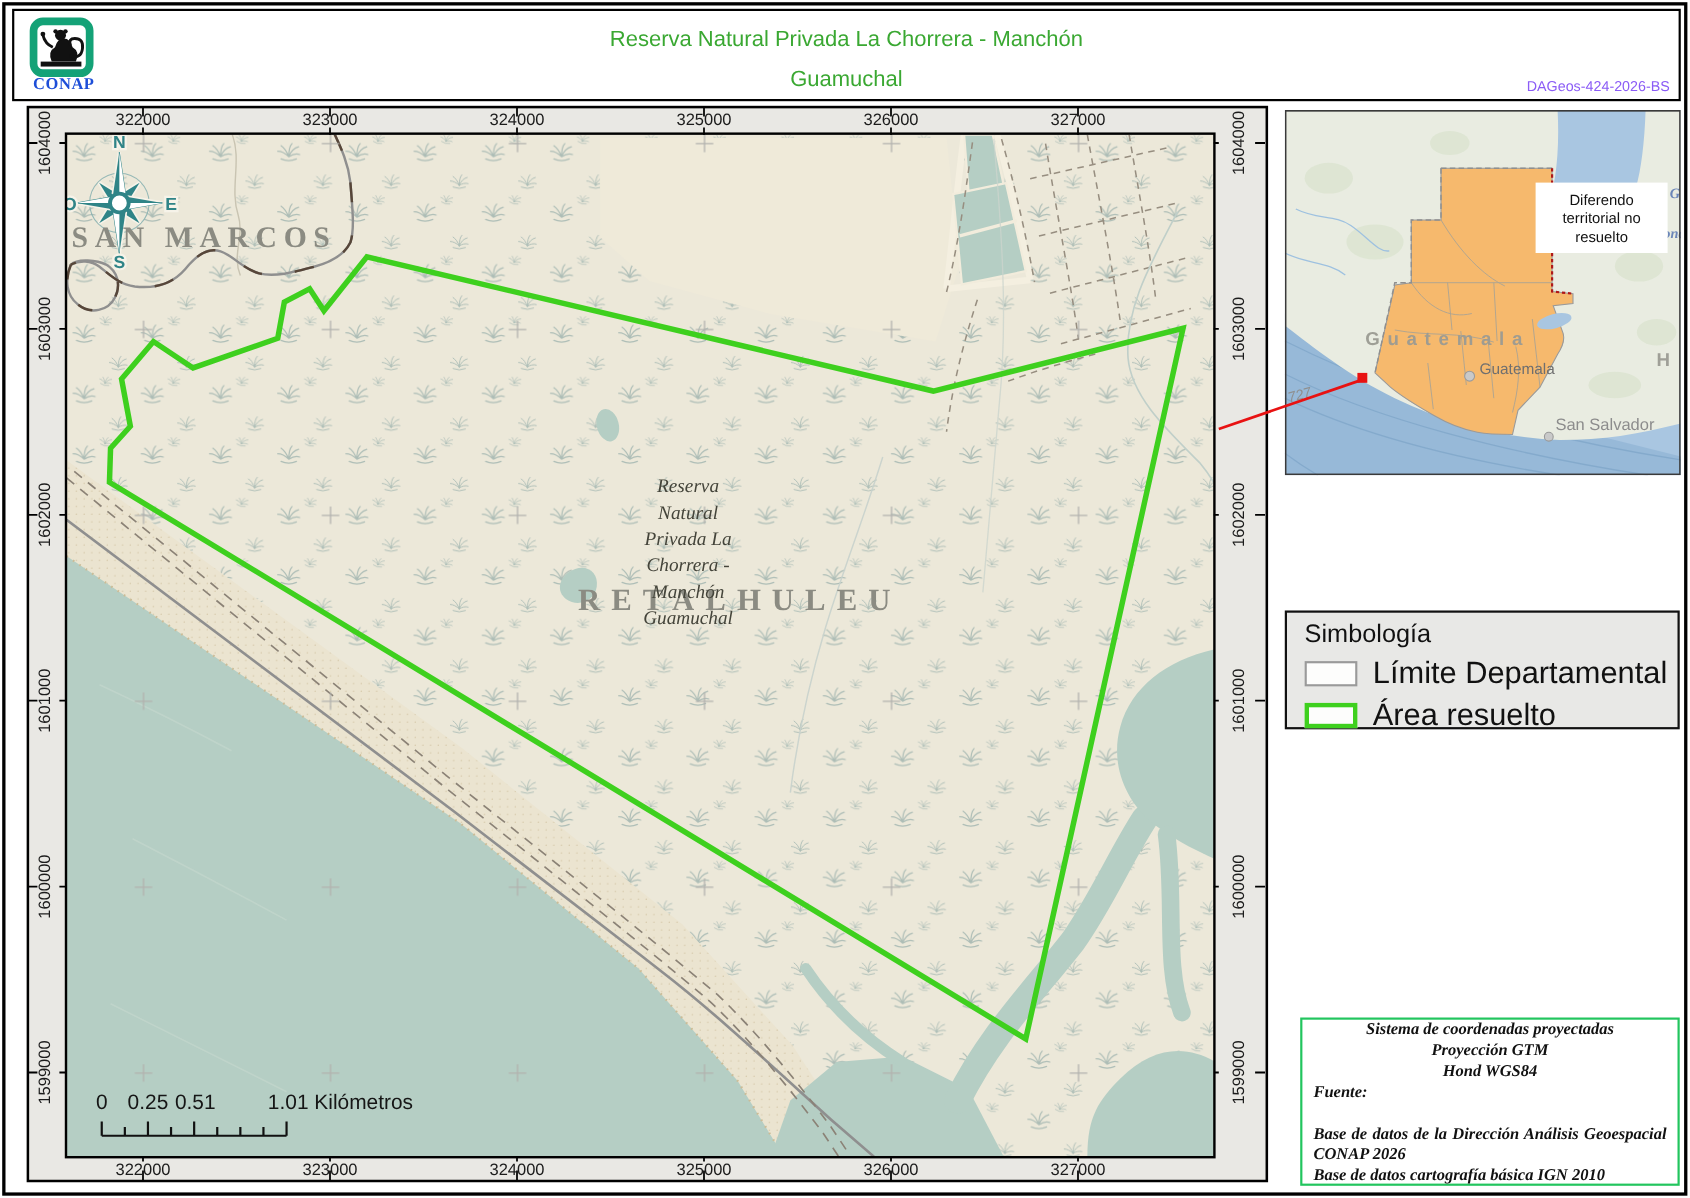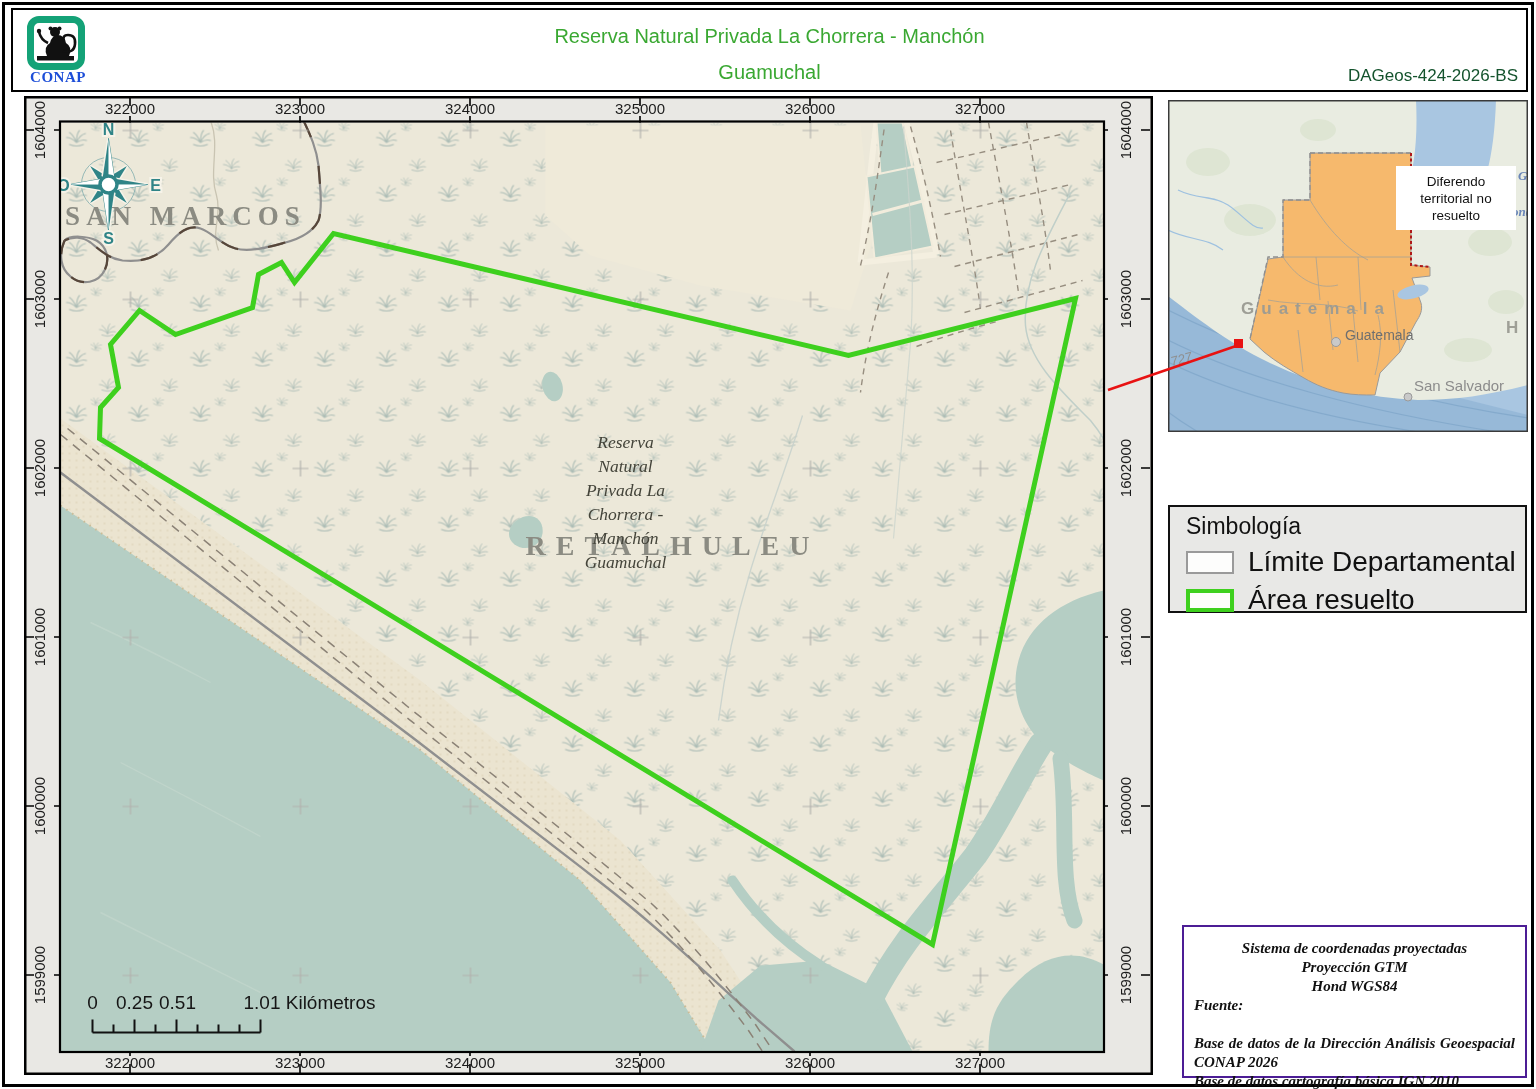--- a/index.html
+++ b/index.html
@@ -8,34 +8,34 @@
   .abs{position:absolute;}
   
   #sheet-border{left:2px;top:2px;width:1532px;height:1085px;border:3px solid #000;box-sizing:border-box;}
   
   #header{left:11px;top:8px;width:1517px;height:84px;border:2.5px solid #000;box-sizing:border-box;background:#fff;}
   #logo-box{left:14px;top:6px;width:62px;height:72px;}
   #logo-frame{left:0;top:0;width:58px;height:54px;border:7px solid #14a277;border-radius:12px;background:#fff;box-sizing:border-box;}
   #logo-caption{left:-2px;top:53px;width:66px;text-align:center;font-family:"Liberation Serif",serif;
       font-weight:bold;font-size:15px;color:#1d4ed8;letter-spacing:.5px;}
   #map-title{left:0;right:0;top:8px;text-align:center;color:#3aa832;font-size:20px;line-height:36px;font-weight:500;}
-  #doc-code{right:8px;bottom:4px;font-size:17px;color:#14532d;margin-left:16px;}
-  
-  #legend{left:1168px;top:505px;width:359px;height:108px;border:2.5px solid #111;box-sizing:border-box;
+  #doc-code{right:8px;bottom:4px;font-size:13px;color:#8b5cf6;margin-left:16px;}
+  
+  #legend{left:1168px;top:555px;width:359px;height:108px;border:2.5px solid #111;box-sizing:border-box;
           background:#e8e8e6;padding:6px 0 0 16px;}
   #legend .legend-title{font-size:23px;color:#111;margin-bottom:6px;}
   .legend-row{display:flex;align-items:center;margin-bottom:6px;}
   .legend-swatch{width:48px;height:23px;background:#fdfdfc;margin-right:14px;box-sizing:border-box;}
   .swatch-dept{border:2.5px solid #9a9a9a;}
   .swatch-prot{border:4.5px solid #3ed01e;}
   .legend-label{font-size:28px;color:#111;}
   
-  #credits{left:1182px;top:925px;width:345px;height:153px;border:2px solid #4c1d95;box-sizing:border-box;background:#fff;
+  #credits{left:1182px;top:925px;width:345px;height:153px;border:2px solid #22c55e;box-sizing:border-box;background:#fff;
            font-family:"Liberation Serif",serif;font-style:italic;font-weight:bold;font-size:15px;line-height:19px;
-           color:#111;padding:12px 10px 0 10px;}
+           color:#111;padding:0 10px 0 10px;}
   #credits .c-center{text-align:center;}
   #credits .c-just{text-align:justify;margin-top:19px;}
   
   text{font-family:"Liberation Sans",sans-serif;}
   .tick-label{font-size:15px;fill:#1c1c1c;}
   .serif-area{font-family:"Liberation Serif",serif;font-weight:600;fill:#8b8b82;}
   .reserve-label{font-family:"Liberation Serif",serif;font-style:italic;font-size:17.5px;fill:#44443a;}
   .compass-letter{font-size:16px;font-weight:bold;fill:#2f8487;paint-order:stroke;stroke:#f6f3e9;stroke-width:4px;}
   .scale-text{font-size:19px;fill:#161616;}
   .inset-country{font-size:17px;font-weight:bold;letter-spacing:7px;fill:#9b9b93;opacity:.95;}

